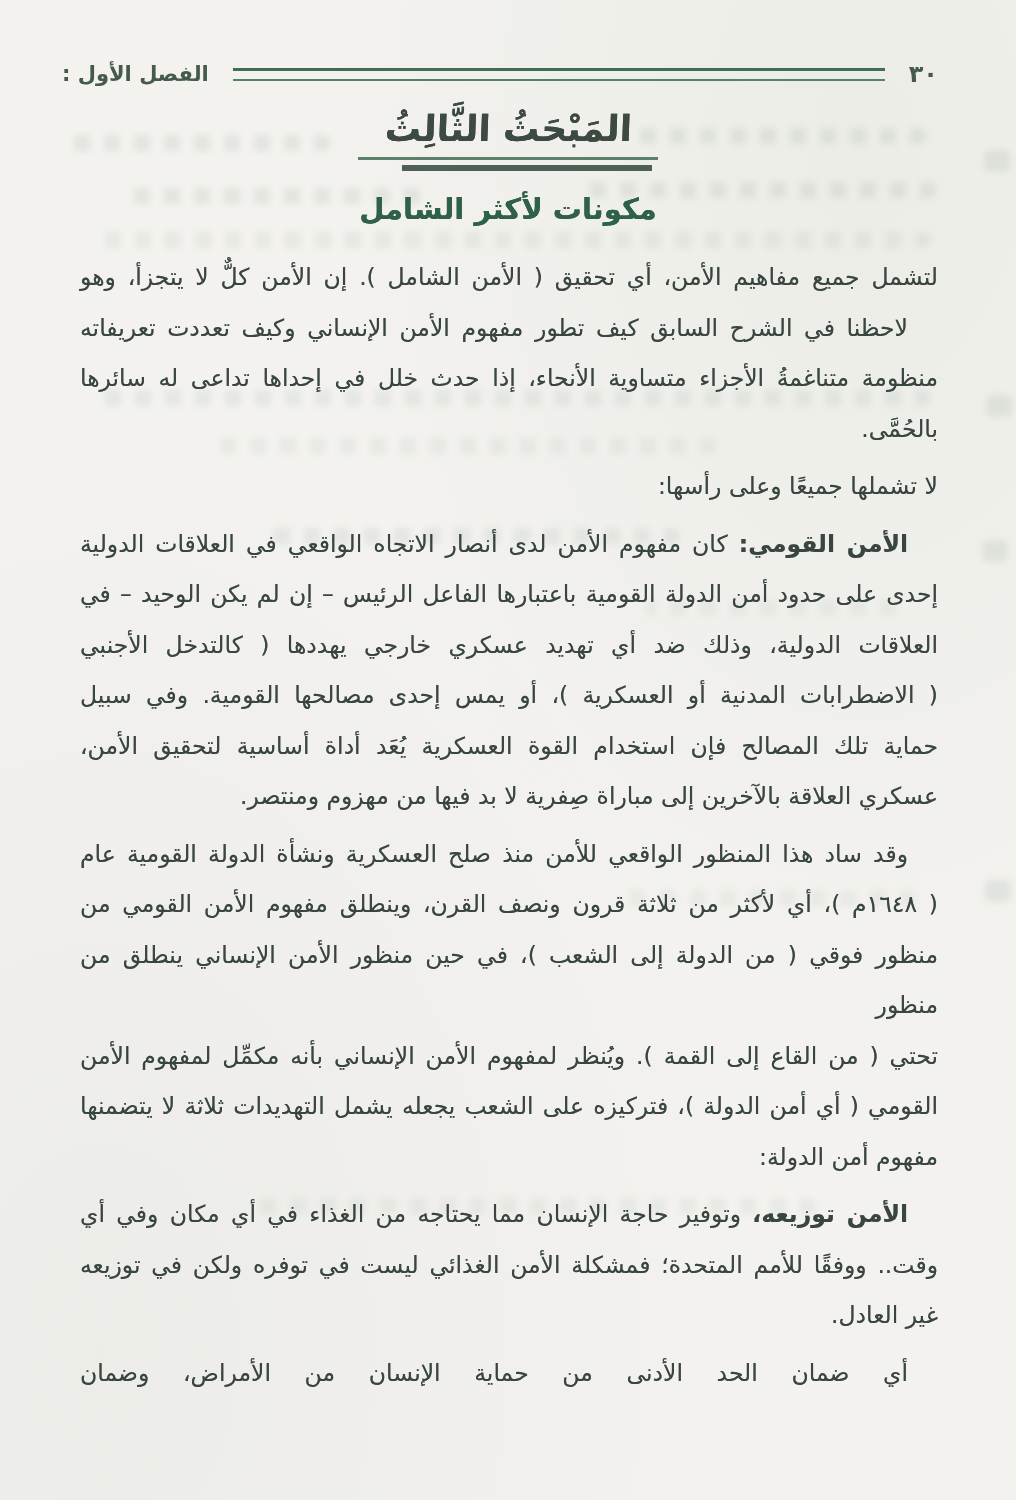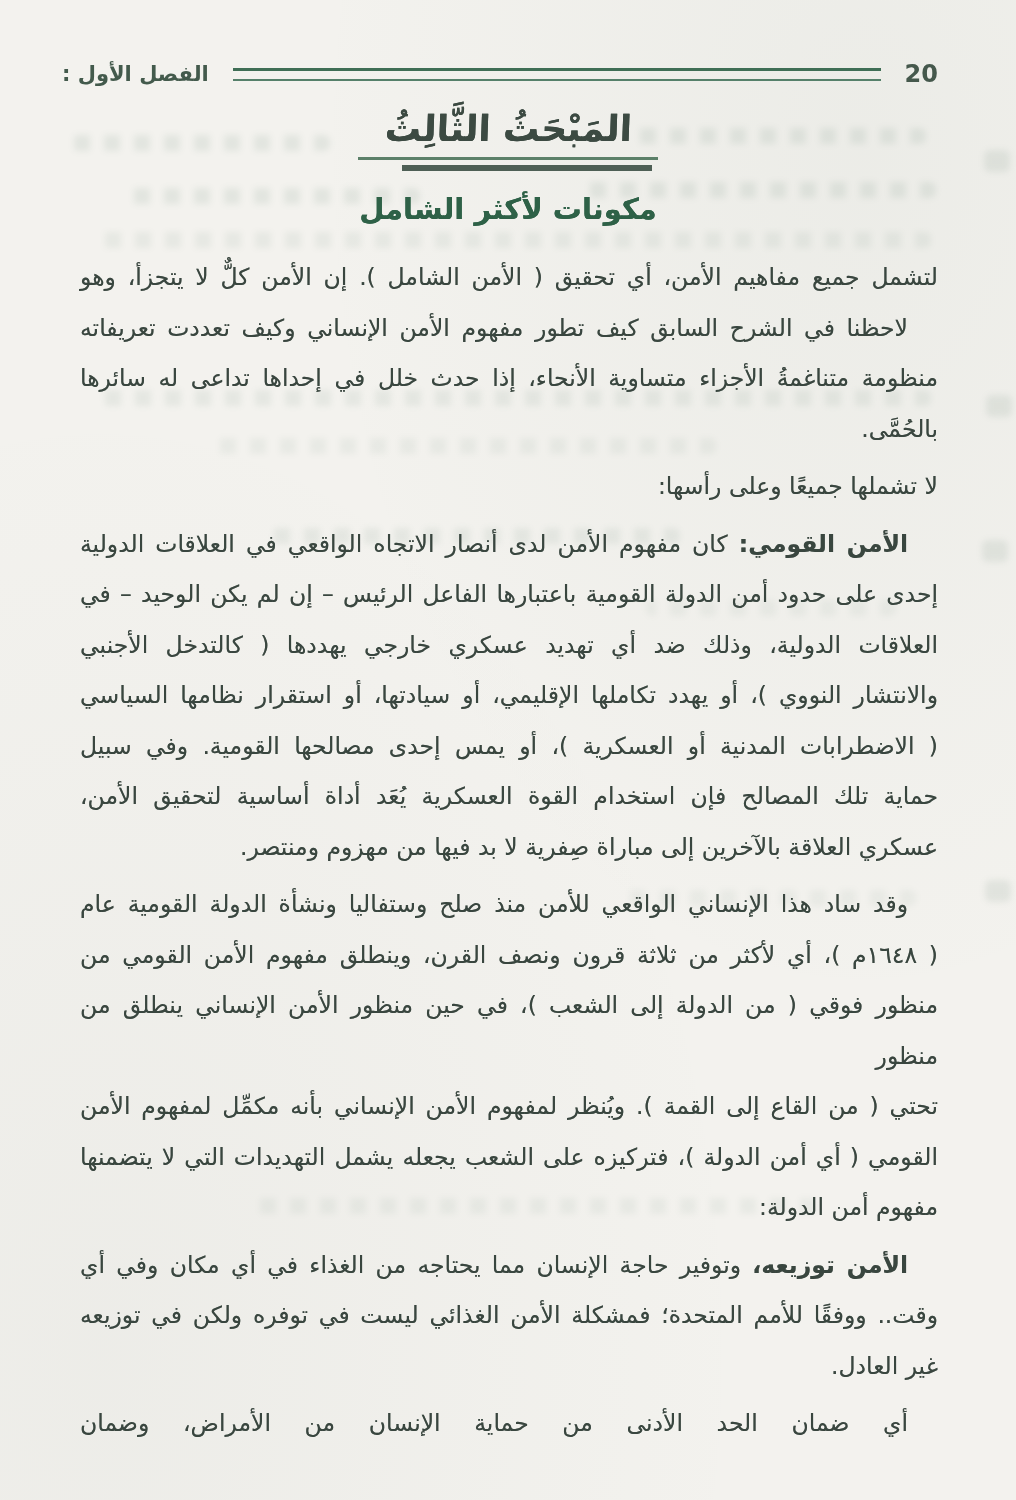--- a/index.html
+++ b/index.html
@@ -96,21 +96,21 @@
   <div class="ghost" style="top:890px;right:100px;width:300px;opacity:.07"></div>
   <div class="ghost" style="top:1198px;right:200px;width:560px;opacity:.08"></div>
   <div class="ghost blob" style="top:150px;right:6px"></div>
   <div class="ghost blob" style="top:395px;right:4px"></div>
   <div class="ghost blob" style="top:540px;right:8px"></div>
   <div class="ghost blob" style="top:880px;right:5px"></div>
 
   <header class="pagehead">
     <span class="chapter-label">الفصل الأول :</span>
     <span class="head-rule"></span>
-    <span class="page-number">20</span>
+    <span class="page-number">٣٠</span>
   </header>
 
   <div class="section-title-wrap">
     <div class="calligraphic-title">المَبْحَثُ الثَّالِثُ</div>
     <div class="title-rules">
       <div class="title-rule-thin"></div>
       <div class="title-rule-thick"></div>
     </div>
   </div>
 
@@ -123,31 +123,30 @@
         <div class="line">منظومة متناغمةُ الأجزاء متساوية الأنحاء، إذا حدث خلل في إحداها تداعى له سائرها</div>
         <div class="line last">بالحُمَّى.</div>
       </div>
       <div class="para">
         <div class="line last">لا تشملها جميعًا وعلى رأسها:</div>
       </div>
       <div class="para">
         <div class="line first"><span class="lead">الأمن القومي:</span> كان مفهوم الأمن لدى أنصار الاتجاه الواقعي في العلاقات الدولية</div>
         <div class="line">إحدى على حدود أمن الدولة القومية باعتبارها الفاعل الرئيس – إن لم يكن الوحيد – في</div>
         <div class="line">العلاقات الدولية، وذلك ضد أي تهديد عسكري خارجي يهددها ( كالتدخل الأجنبي</div>
-        <div class="line">والانتشار النووي )، أو يهدد تكاملها الإقليمي، أو سيادتها، أو استقرار نظامها السياسي</div>
         <div class="line">( الاضطرابات المدنية أو العسكرية )، أو يمس إحدى مصالحها القومية. وفي سبيل</div>
         <div class="line">حماية تلك المصالح فإن استخدام القوة العسكرية يُعَد أداة أساسية لتحقيق الأمن،</div>
         <div class="line last">عسكري العلاقة بالآخرين إلى مباراة صِفرية لا بد فيها من مهزوم ومنتصر.</div>
       </div>
       <div class="para">
-        <div class="line first">وقد ساد هذا الإنساني الواقعي للأمن منذ صلح وستفاليا ونشأة الدولة القومية عام</div>
+        <div class="line first">وقد ساد هذا المنظور الواقعي للأمن منذ صلح العسكرية ونشأة الدولة القومية عام</div>
         <div class="line">( ١٦٤٨م )، أي لأكثر من ثلاثة قرون ونصف القرن، وينطلق مفهوم الأمن القومي من</div>
         <div class="line">منظور فوقي ( من الدولة إلى الشعب )، في حين منظور الأمن الإنساني ينطلق من منظور</div>
         <div class="line">تحتي ( من القاع إلى القمة ). ويُنظر لمفهوم الأمن الإنساني بأنه مكمِّل لمفهوم الأمن</div>
-        <div class="line">القومي ( أي أمن الدولة )، فتركيزه على الشعب يجعله يشمل التهديدات التي لا يتضمنها</div>
+        <div class="line">القومي ( أي أمن الدولة )، فتركيزه على الشعب يجعله يشمل التهديدات ثلاثة لا يتضمنها</div>
         <div class="line last">مفهوم أمن الدولة:</div>
       </div>
       <div class="para">
         <div class="line first"><span class="lead">الأمن توزيعه،</span> وتوفير حاجة الإنسان مما يحتاجه من الغذاء في أي مكان وفي أي</div>
         <div class="line">وقت.. ووفقًا للأمم المتحدة؛ فمشكلة الأمن الغذائي ليست في توفره ولكن في توزيعه</div>
         <div class="line last">غير العادل.</div>
       </div>
       <div class="para">
         <div class="line first"> أي ضمان الحد الأدنى من حماية الإنسان من الأمراض، وضمان</div>
       </div>

